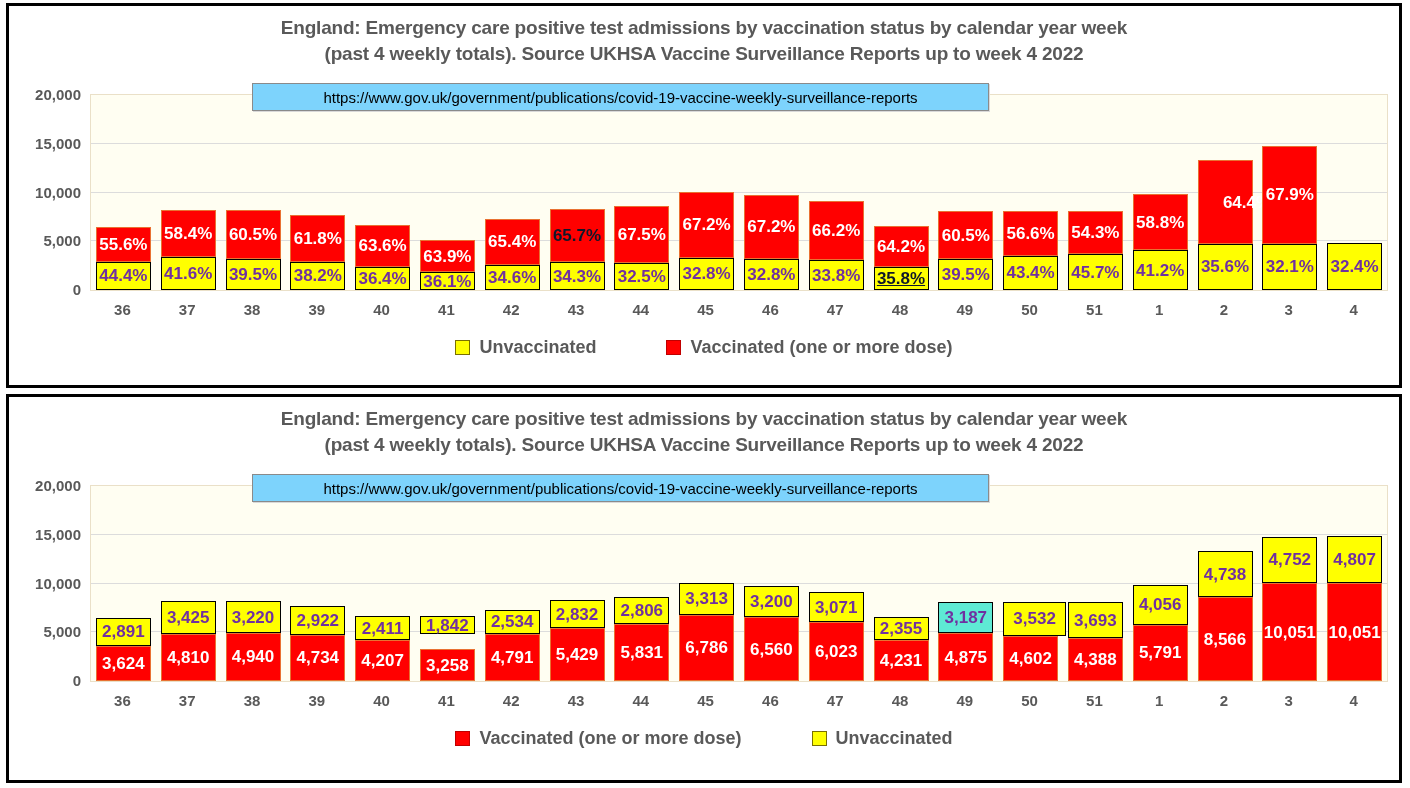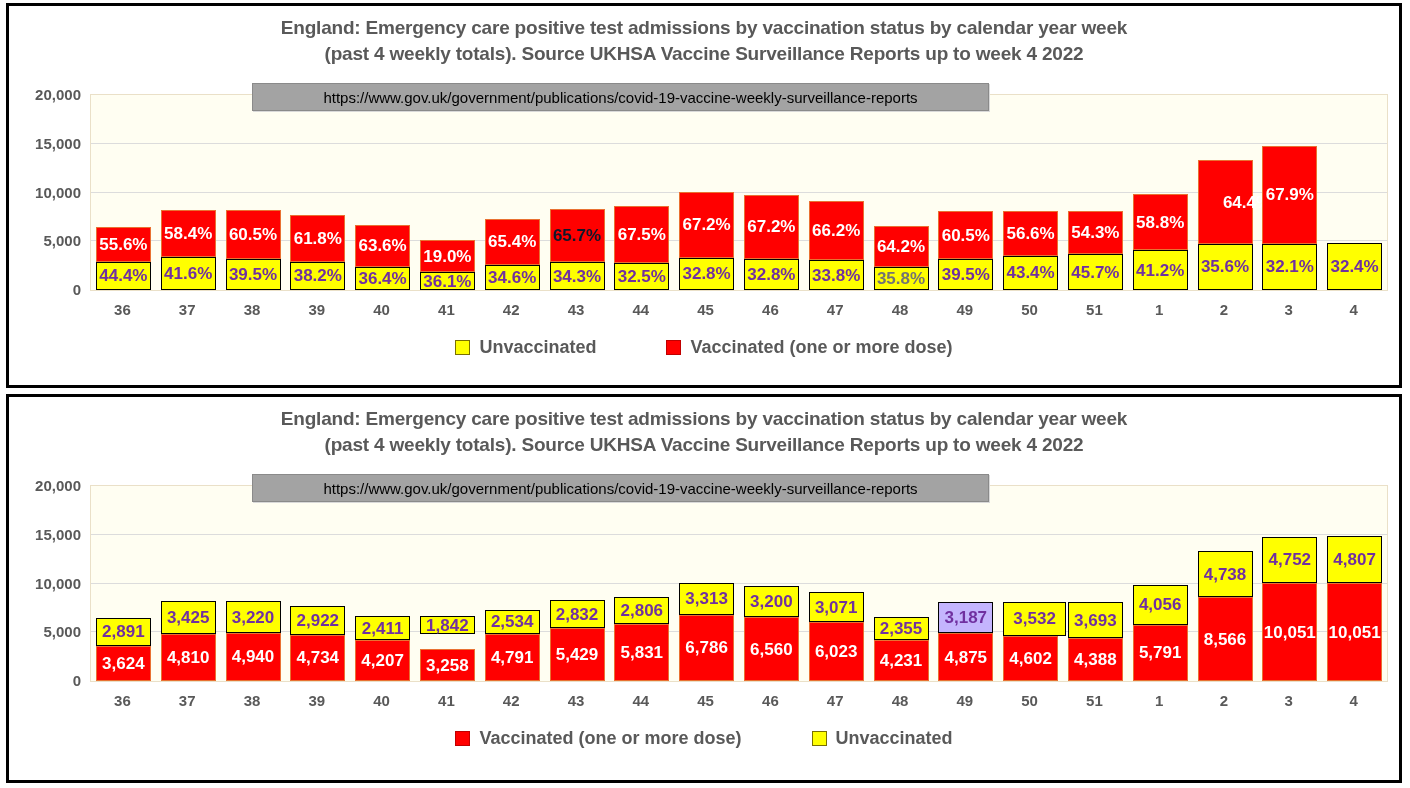--- a/index.html
+++ b/index.html
@@ -10,21 +10,21 @@
   .chart-title{position:absolute;left:0;right:0;text-align:center;font-weight:bold;font-size:19px;color:#595959;letter-spacing:-0.2px;}
   .title1{top:11px;}
   .title2{top:37px;}
   .chart-region{position:absolute;left:0;top:0;right:0;bottom:0;}
   .plot{position:absolute;left:81px;top:88px;width:1296px;height:195px;background:#FFFEF2;border:1px solid #EAE0C8;box-sizing:content-box;}
   .gridline{position:absolute;left:0;right:0;height:1px;background:#DCDCDC;}
   .ytick{position:absolute;left:0;width:72px;text-align:right;font-weight:bold;font-size:15px;color:#595959;height:18px;line-height:18px;}
   .xtick{position:absolute;top:295px;text-align:center;font-weight:bold;font-size:15px;color:#595959;}
   .seg{position:absolute;box-sizing:border-box;display:flex;align-items:center;justify-content:center;overflow:visible;}
   .seglabel{font-weight:bold;font-size:17px;white-space:nowrap;line-height:1;}
-  .url-box{position:absolute;left:243px;top:77px;width:737px;height:28px;background:#a3a3a3;border:1px solid #8a8a8a;box-shadow:1px 1px 0 #d9d9d9;display:flex;align-items:center;justify-content:center;z-index:5;box-sizing:border-box;}
+  .url-box{position:absolute;left:243px;top:77px;width:737px;height:28px;background:#7dd3fc;border:1px solid #8a8a8a;box-shadow:1px 1px 0 #d9d9d9;display:flex;align-items:center;justify-content:center;z-index:5;box-sizing:border-box;}
   .url-text{font-size:15px;color:#000;white-space:nowrap;}
   .legend{position:absolute;left:0;right:0;top:331px;display:flex;justify-content:center;gap:70px;}
   .legend-entry{display:flex;align-items:center;gap:9px;}
   .legend-label{font-weight:bold;font-size:18px;color:#595959;}
   .swatch{width:15px;height:15px;display:inline-block;box-sizing:border-box;}
   .swatch.y{border:1.5px solid #7a7000;}
   .swatch.r{border:1px solid #c00000;}
 </style>
 </head>
 <body>
@@ -64,21 +64,21 @@
         <div class="seg" style="left: 264.1px; bottom: 0px; width: 55px; height: 23.5072px; background: rgb(255, 255, 0); border: 1.5px solid rgb(0, 0, 0);">
           <div class="seglabel" style="color: rgb(112, 48, 160);">36.4%</div>
         </div>
         <div class="seg" style="left: 264.1px; bottom: 23.5072px; width: 55px; height: 41.0183px; background: rgb(255, 0, 0); border: 1px solid rgb(233, 113, 50);">
           <div class="seglabel" style="color: rgb(255, 255, 255);">63.6%</div>
         </div>
         <div class="seg" style="left: 328.9px; bottom: 0px; width: 55px; height: 17.9595px; background: rgb(255, 255, 0); border: 1.5px solid rgb(0, 0, 0);">
           <div class="seglabel" style="color: rgb(112, 48, 160);">36.1%</div>
         </div>
         <div class="seg" style="left: 328.9px; bottom: 17.9595px; width: 55px; height: 31.7655px; background: rgb(255, 0, 0); border: 1px solid rgb(233, 113, 50);">
-          <div class="seglabel" style="color: rgb(255, 255, 255);">19.0%</div>
+          <div class="seglabel" style="color: rgb(255, 255, 255);">63.9%</div>
         </div>
         <div class="seg" style="left: 393.7px; bottom: 0px; width: 55px; height: 24.7065px; background: rgb(255, 255, 0); border: 1.5px solid rgb(0, 0, 0);">
           <div class="seglabel" style="color: rgb(112, 48, 160);">34.6%</div>
         </div>
         <div class="seg" style="left: 393.7px; bottom: 24.7065px; width: 55px; height: 46.7122px; background: rgb(255, 0, 0); border: 1px solid rgb(233, 113, 50);">
           <div class="seglabel" style="color: rgb(255, 255, 255);">65.4%</div>
         </div>
         <div class="seg" style="left: 458.5px; bottom: 0px; width: 55px; height: 27.612px; background: rgb(255, 255, 0); border: 1.5px solid rgb(0, 0, 0);">
           <div class="seglabel" style="color: rgb(112, 48, 160);">34.3%</div>
         </div>
@@ -103,21 +103,21 @@
         <div class="seg" style="left: 652.9px; bottom: 31.2px; width: 55px; height: 63.96px; background: rgb(255, 0, 0); border: 1px solid rgb(233, 113, 50);">
           <div class="seglabel" style="color: rgb(255, 255, 255);">67.2%</div>
         </div>
         <div class="seg" style="left: 717.7px; bottom: 0px; width: 55px; height: 29.9423px; background: rgb(255, 255, 0); border: 1.5px solid rgb(0, 0, 0);">
           <div class="seglabel" style="color: rgb(112, 48, 160);">33.8%</div>
         </div>
         <div class="seg" style="left: 717.7px; bottom: 29.9423px; width: 55px; height: 58.7242px; background: rgb(255, 0, 0); border: 1px solid rgb(233, 113, 50);">
           <div class="seglabel" style="color: rgb(255, 255, 255);">66.2%</div>
         </div>
         <div class="seg" style="left: 782.5px; bottom: 0px; width: 55px; height: 22.9612px; background: rgb(255, 255, 0); border: 1.5px solid rgb(0, 0, 0);">
-          <div class="seglabel" style="color: #737373;">35.8%</div>
+          <div class="seglabel" style="color: #0f172a; text-decoration: underline;">35.8%</div>
         </div>
         <div class="seg" style="left: 782.5px; bottom: 22.9612px; width: 55px; height: 41.2522px; background: rgb(255, 0, 0); border: 1px solid rgb(233, 113, 50);">
           <div class="seglabel" style="color: rgb(255, 255, 255);">64.2%</div>
         </div>
         <div class="seg" style="left: 847.3px; bottom: 0px; width: 55px; height: 31.0733px; background: rgb(255, 255, 0); border: 1.5px solid rgb(0, 0, 0);">
           <div class="seglabel" style="color: rgb(112, 48, 160);">39.5%</div>
         </div>
         <div class="seg" style="left: 847.3px; bottom: 31.0733px; width: 55px; height: 47.5312px; background: rgb(255, 0, 0); border: 1px solid rgb(233, 113, 50);">
           <div class="seglabel" style="color: rgb(255, 255, 255);">60.5%</div>
         </div>
@@ -278,21 +278,21 @@
         </div>
         <div class="seg" style="left: 782.5px; bottom: 0px; width: 55px; height: 41.2522px; background: rgb(255, 0, 0); border: 1px solid rgb(233, 113, 50);">
           <div class="seglabel" style="color: rgb(255, 255, 255);">4,231</div>
         </div>
         <div class="seg" style="left: 782.5px; bottom: 41.2522px; width: 55px; height: 22.9612px; background: rgb(255, 255, 0); border: 1.5px solid rgb(0, 0, 0);">
           <div class="seglabel" style="color: rgb(112, 48, 160);">2,355</div>
         </div>
         <div class="seg" style="left: 847.3px; bottom: 0px; width: 55px; height: 47.5312px; background: rgb(255, 0, 0); border: 1px solid rgb(233, 113, 50);">
           <div class="seglabel" style="color: rgb(255, 255, 255);">4,875</div>
         </div>
-        <div class="seg" style="left: 847.3px; bottom: 47.5312px; width: 55px; height: 31.0733px; background: #c4b5fd; border: 1.5px solid rgb(0, 0, 0);">
+        <div class="seg" style="left: 847.3px; bottom: 47.5312px; width: 55px; height: 31.0733px; background: #5eead4; border: 1.5px solid rgb(0, 0, 0);">
           <div class="seglabel" style="color: rgb(112, 48, 160);">3,187</div>
         </div>
         <div class="seg" style="left: 912.1px; bottom: 0px; width: 55px; height: 44.8695px; background: rgb(255, 0, 0); border: 1px solid rgb(233, 113, 50);">
           <div class="seglabel" style="color: rgb(255, 255, 255);">4,602</div>
         </div>
         <div class="seg" style="left: 912.1px; bottom: 44.8695px; width: 63px; height: 34.437px; background: rgb(255, 255, 0); border: 1.5px solid rgb(0, 0, 0);">
           <div class="seglabel" style="color: rgb(112, 48, 160);">3,532</div>
         </div>
         <div class="seg" style="left: 976.9px; bottom: 0px; width: 55px; height: 42.783px; background: rgb(255, 0, 0); border: 1px solid rgb(233, 113, 50);">
           <div class="seglabel" style="color: rgb(255, 255, 255);">4,388</div>

